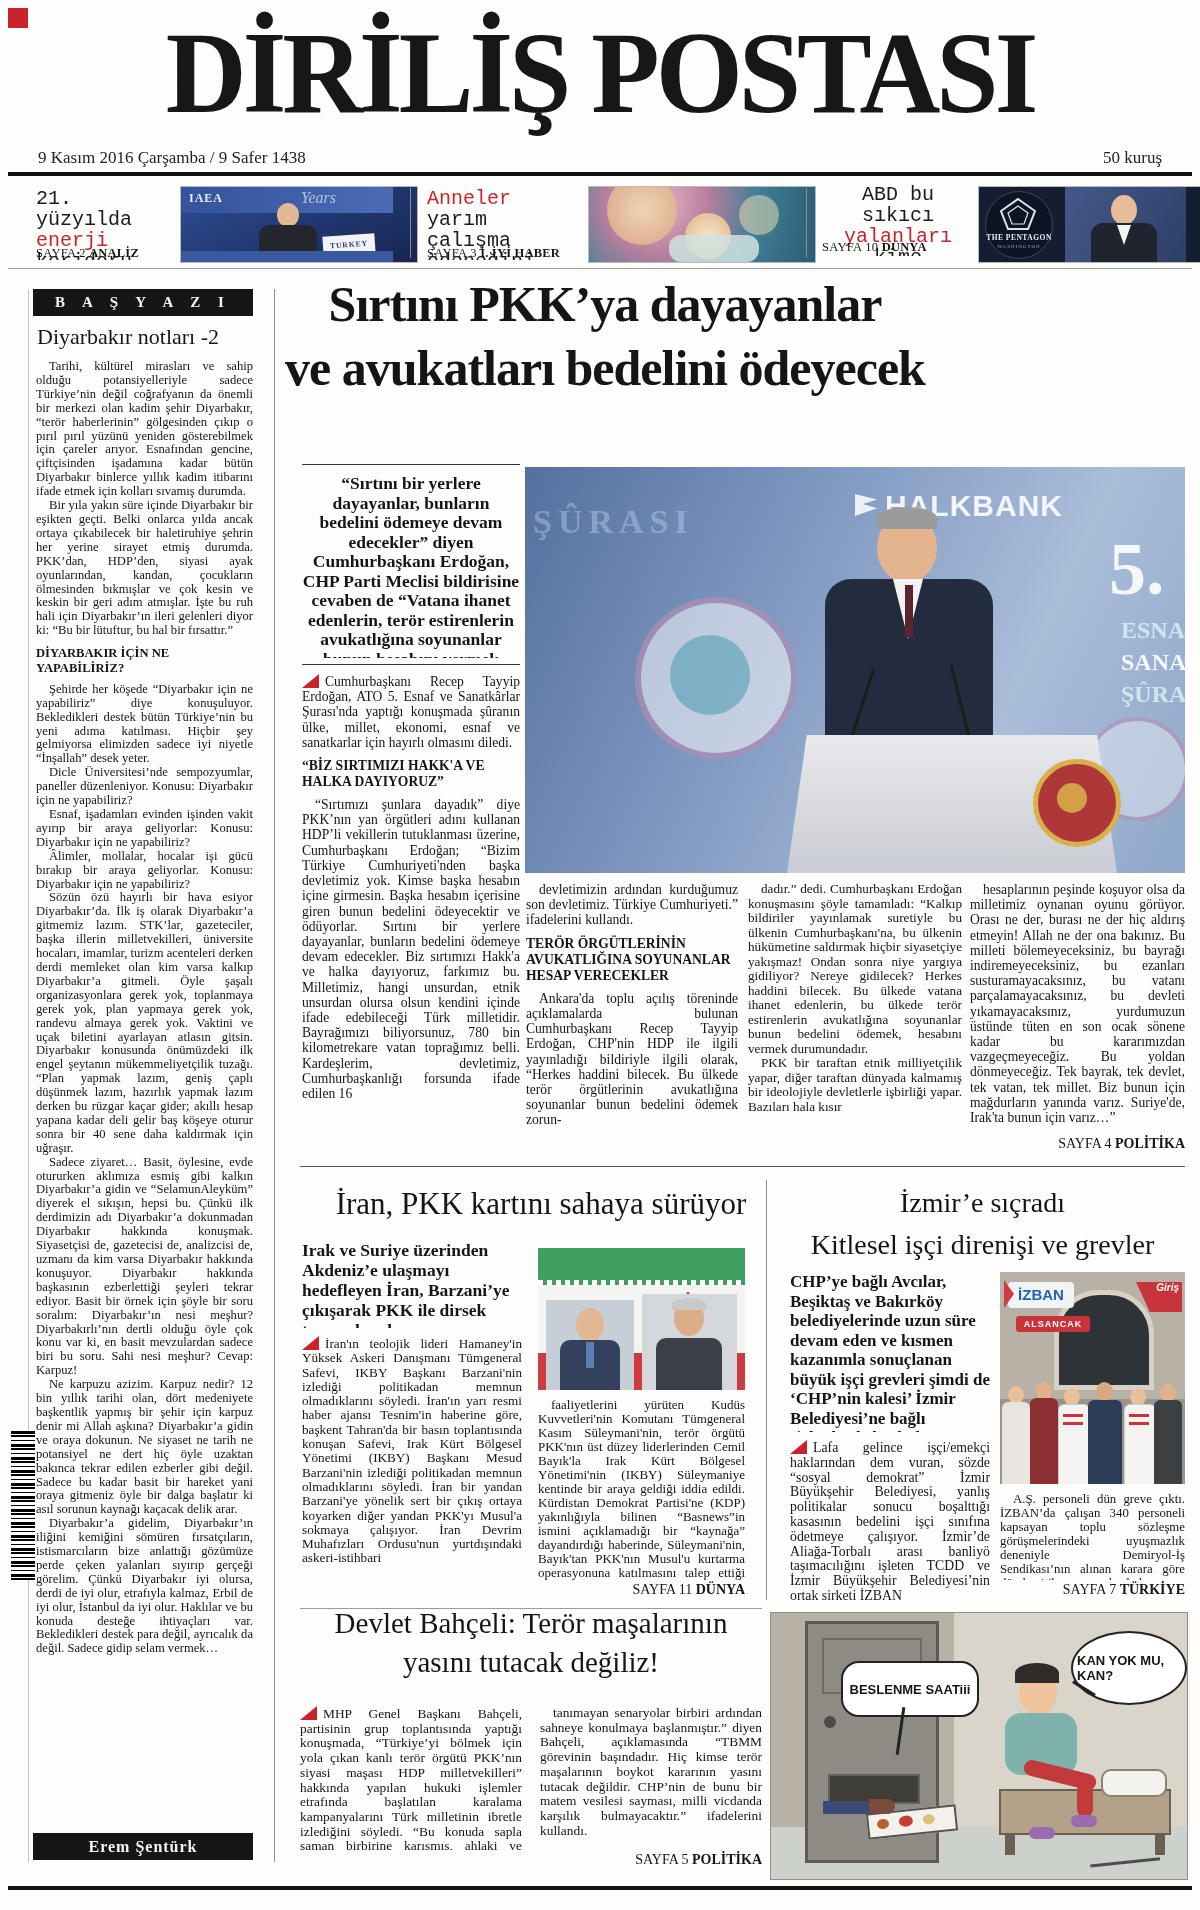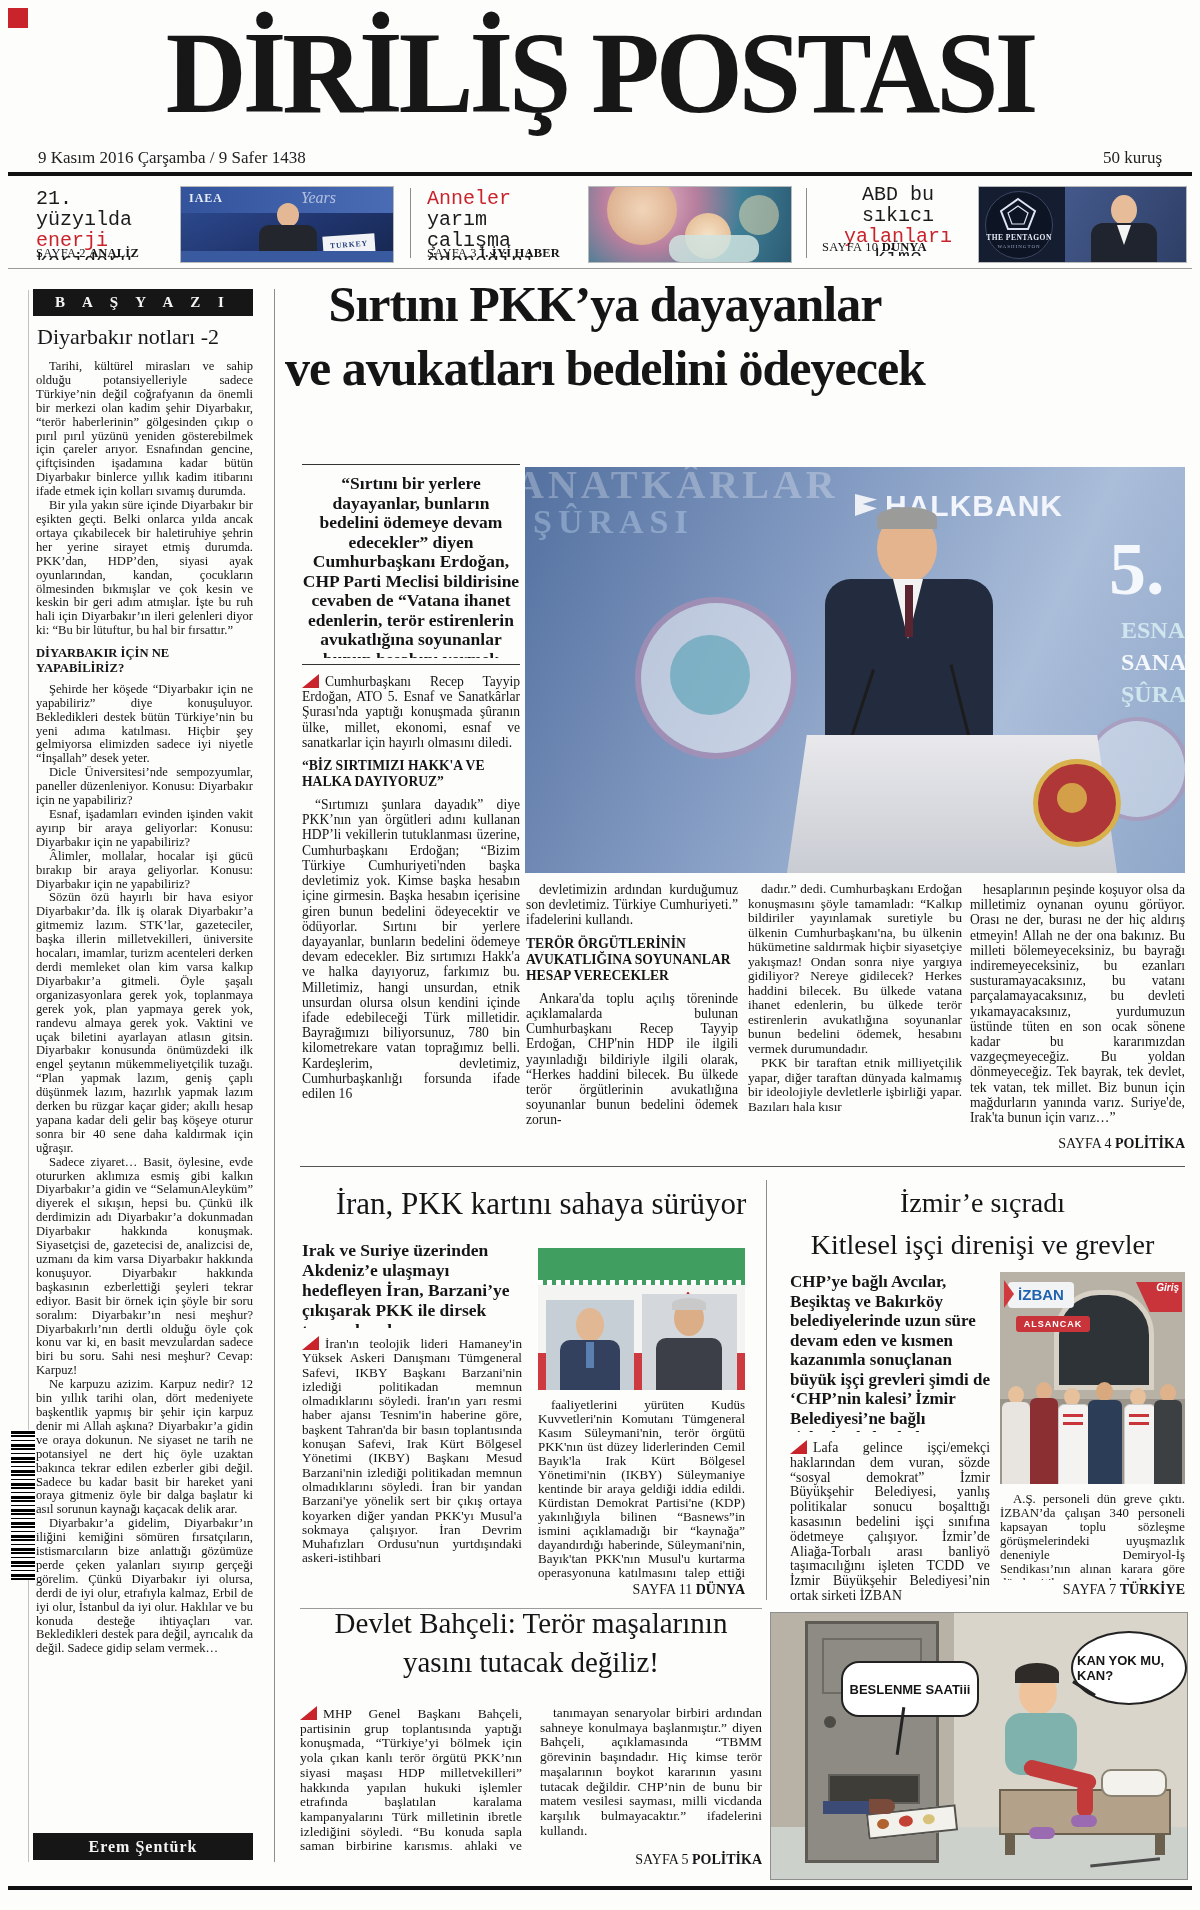--- a/index.html
+++ b/index.html
@@ -11,21 +11,21 @@
   .vline{width:1px;background:#8d8d8d;}
   
   .masthead{left:0;top:8px;width:1200px;text-align:center;font-weight:bold;font-size:112px;
             line-height:128px;letter-spacing:-4px;color:#181717;transform:scaleY(1.04);}
   .dateline{font-size:17px;color:#222;}
   
   .tez{font-size:20px;line-height:21px;color:#1b1b1b;font-family:Liberation Mono, monospace;}
   .red{color:#c9242b;}
   .tsayfa{font-size:12.5px;letter-spacing:.3px;}
   .tsayfa b{letter-spacing:.2px;}
-  .t-img{overflow:hidden;border:1px solid #b9b9b9;}
+  .t-img{overflow:hidden;border:1px solid #b9b9b9;padding-left:24px;}
   
   .banner{background:#161616;color:#f4f4f4;text-align:center;font-weight:bold;}
   .bcol{font-size:12.6px;line-height:13.9px;overflow:hidden;}
   .colp{margin:0;text-align:justify;text-indent:13px;}
   .tripara{text-indent:0;}
   .colsub{font-weight:bold;text-indent:0;margin:8px 0 7px 0;line-height:1.18;}
   .tri{display:inline-block;width:0;height:0;border-bottom:14px solid #c9242b;
        border-left:17px solid transparent;margin-right:6px;vertical-align:-2px;}
   .tcol{overflow:hidden;}
   .sayfa{font-size:14px;text-align:right;}
@@ -145,21 +145,20 @@
   <div class="abs" style="left:302px;top:464px;width:218px;height:1px;background:#333;"></div>
   <div class="abs quote" style="left:302px;top:474px;width:218px;height:184px;overflow:hidden;">“Sırtını bir yerlere dayayanlar, bunların bedelini ödemeye devam edecekler” diyen Cumhurbaşkanı Erdoğan, CHP Parti Meclisi bildirisine cevaben de “Vatana ihanet edenlerin, terör estirenlerin avukatlığına soyunanlar bunun hesabını vermek durumundadır” dedi.</div>
   <div class="abs" style="left:302px;top:664px;width:218px;height:1px;background:#333;"></div>
   <div class="abs tcol" style="left:302px;top:674px;width:218px;height:486px;font-size:13.6px;line-height:15.2px;">
       <div class="colp tripara"><span class="tri"></span>Cumhurbaşkanı Recep Tayyip Erdoğan, ATO 5. Esnaf ve Sanatkârlar Şurası'nda yaptığı konuşmada şûranın ülke, millet, ekonomi, esnaf ve sanatkarlar için hayırlı olmasını diledi.</div>
       <div class="colsub">“BİZ SIRTIMIZI HAKK'A VE HALKA DAYIYORUZ”</div>
       <div class="colp">“Sırtımızı şunlara dayadık” diye PKK’nın yan örgütleri adını kullanan HDP’li vekillerin tutuklanması üzerine, Cumhurbaşkanı Erdoğan; “Bizim Türkiye Cumhuriyeti'nden başka devletimiz yok. Kimse başka hesabın içine girmesin. Başka hesabın içerisine giren bunun bedelini ödeyecektir ve ödüyorlar. Sırtını bir yerlere dayayanlar, bunların bedelini ödemeye devam edecekler. Biz sırtımızı Hakk'a ve halka dayıyoruz, farkımız bu. Milletimiz, hangi unsurdan, etnik unsurdan olursa olsun kendini içinde ifade edebileceği Türk milletidir. Bayrağımızı biliyorsunuz, 780 bin kilometrekare vatan toprağımız belli. Kardeşlerim, devletimiz, Cumhurbaşkanlığı forsunda ifade edilen 16</div>
     </div>
 
   <div class="abs photo" style="left:525px;top:467px;width:660px;height:406px;background:linear-gradient(115deg,#53709f 0%,#7e97bf 35%,#aabdd9 70%,#8fa7c9 100%);">
-    <div class="abs" style="left:-10px;top:-6px;color:rgba(255,255,255,.28);font-weight:bold;font-size:40px;letter-spacing:4px;">ANATKÂRLAR</div>
     <div class="abs" style="left:8px;top:36px;color:rgba(210,230,250,.35);font-weight:bold;font-size:34px;letter-spacing:6px;">ŞÛRASI</div>
     <div class="abs" style="left:330px;top:22px;color:#f2f5fb;font-family:'Liberation Sans',sans-serif;font-weight:bold;font-size:30px;letter-spacing:1px;">
       <span style="display:inline-block;width:22px;height:22px;background:rgba(255,255,255,.85);clip-path:polygon(0 0,100% 25%,35% 45%,100% 65%,0 100%);margin-right:8px;"></span><span>HALKBANK</span>
     </div>
     <div class="abs circ" style="left:110px;top:130px;width:150px;height:150px;background:rgba(250,250,252,.55);border:6px solid rgba(120,70,130,.45);"></div>
     <div class="abs circ" style="left:145px;top:168px;width:80px;height:80px;background:rgba(60,150,170,.5);"></div>
     <div class="abs circ" style="left:560px;top:250px;width:96px;height:96px;background:rgba(250,250,252,.4);border:4px solid rgba(120,70,130,.35);"></div>
     <div class="abs" style="left:584px;top:60px;color:#f4f7fc;font-weight:bold;font-size:74px;">5.</div>
     <div class="abs" style="left:596px;top:150px;color:#cfe6ee;font-weight:bold;font-size:24px;white-space:nowrap;">ESNAF ve</div>
     <div class="abs" style="left:596px;top:182px;color:#f4f7fc;font-weight:bold;font-size:24px;white-space:nowrap;">SANATKÂRLAR</div>

